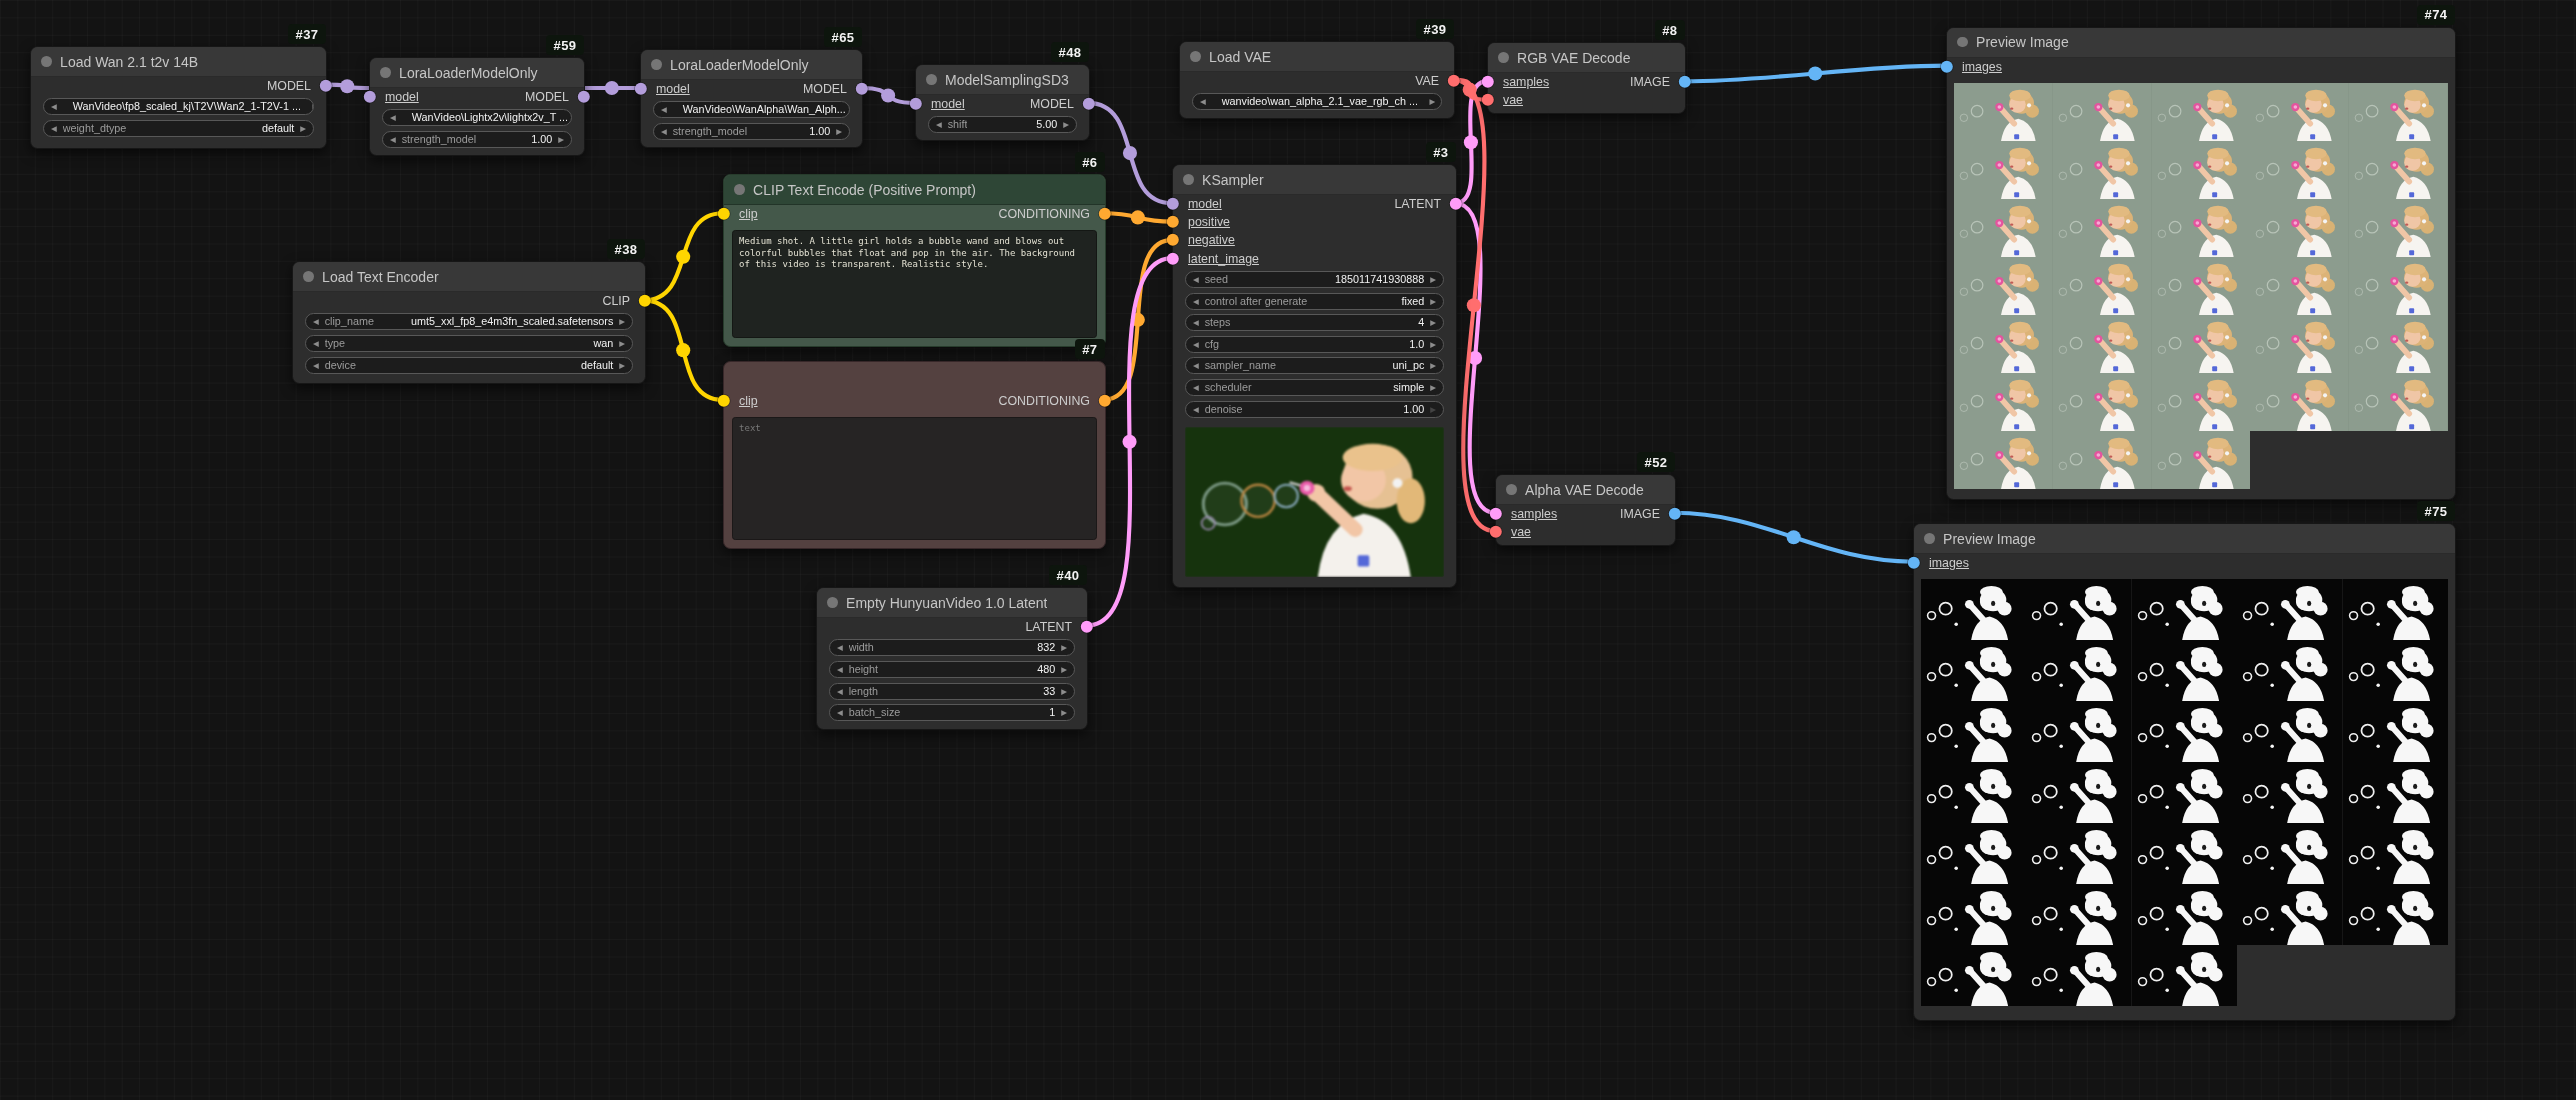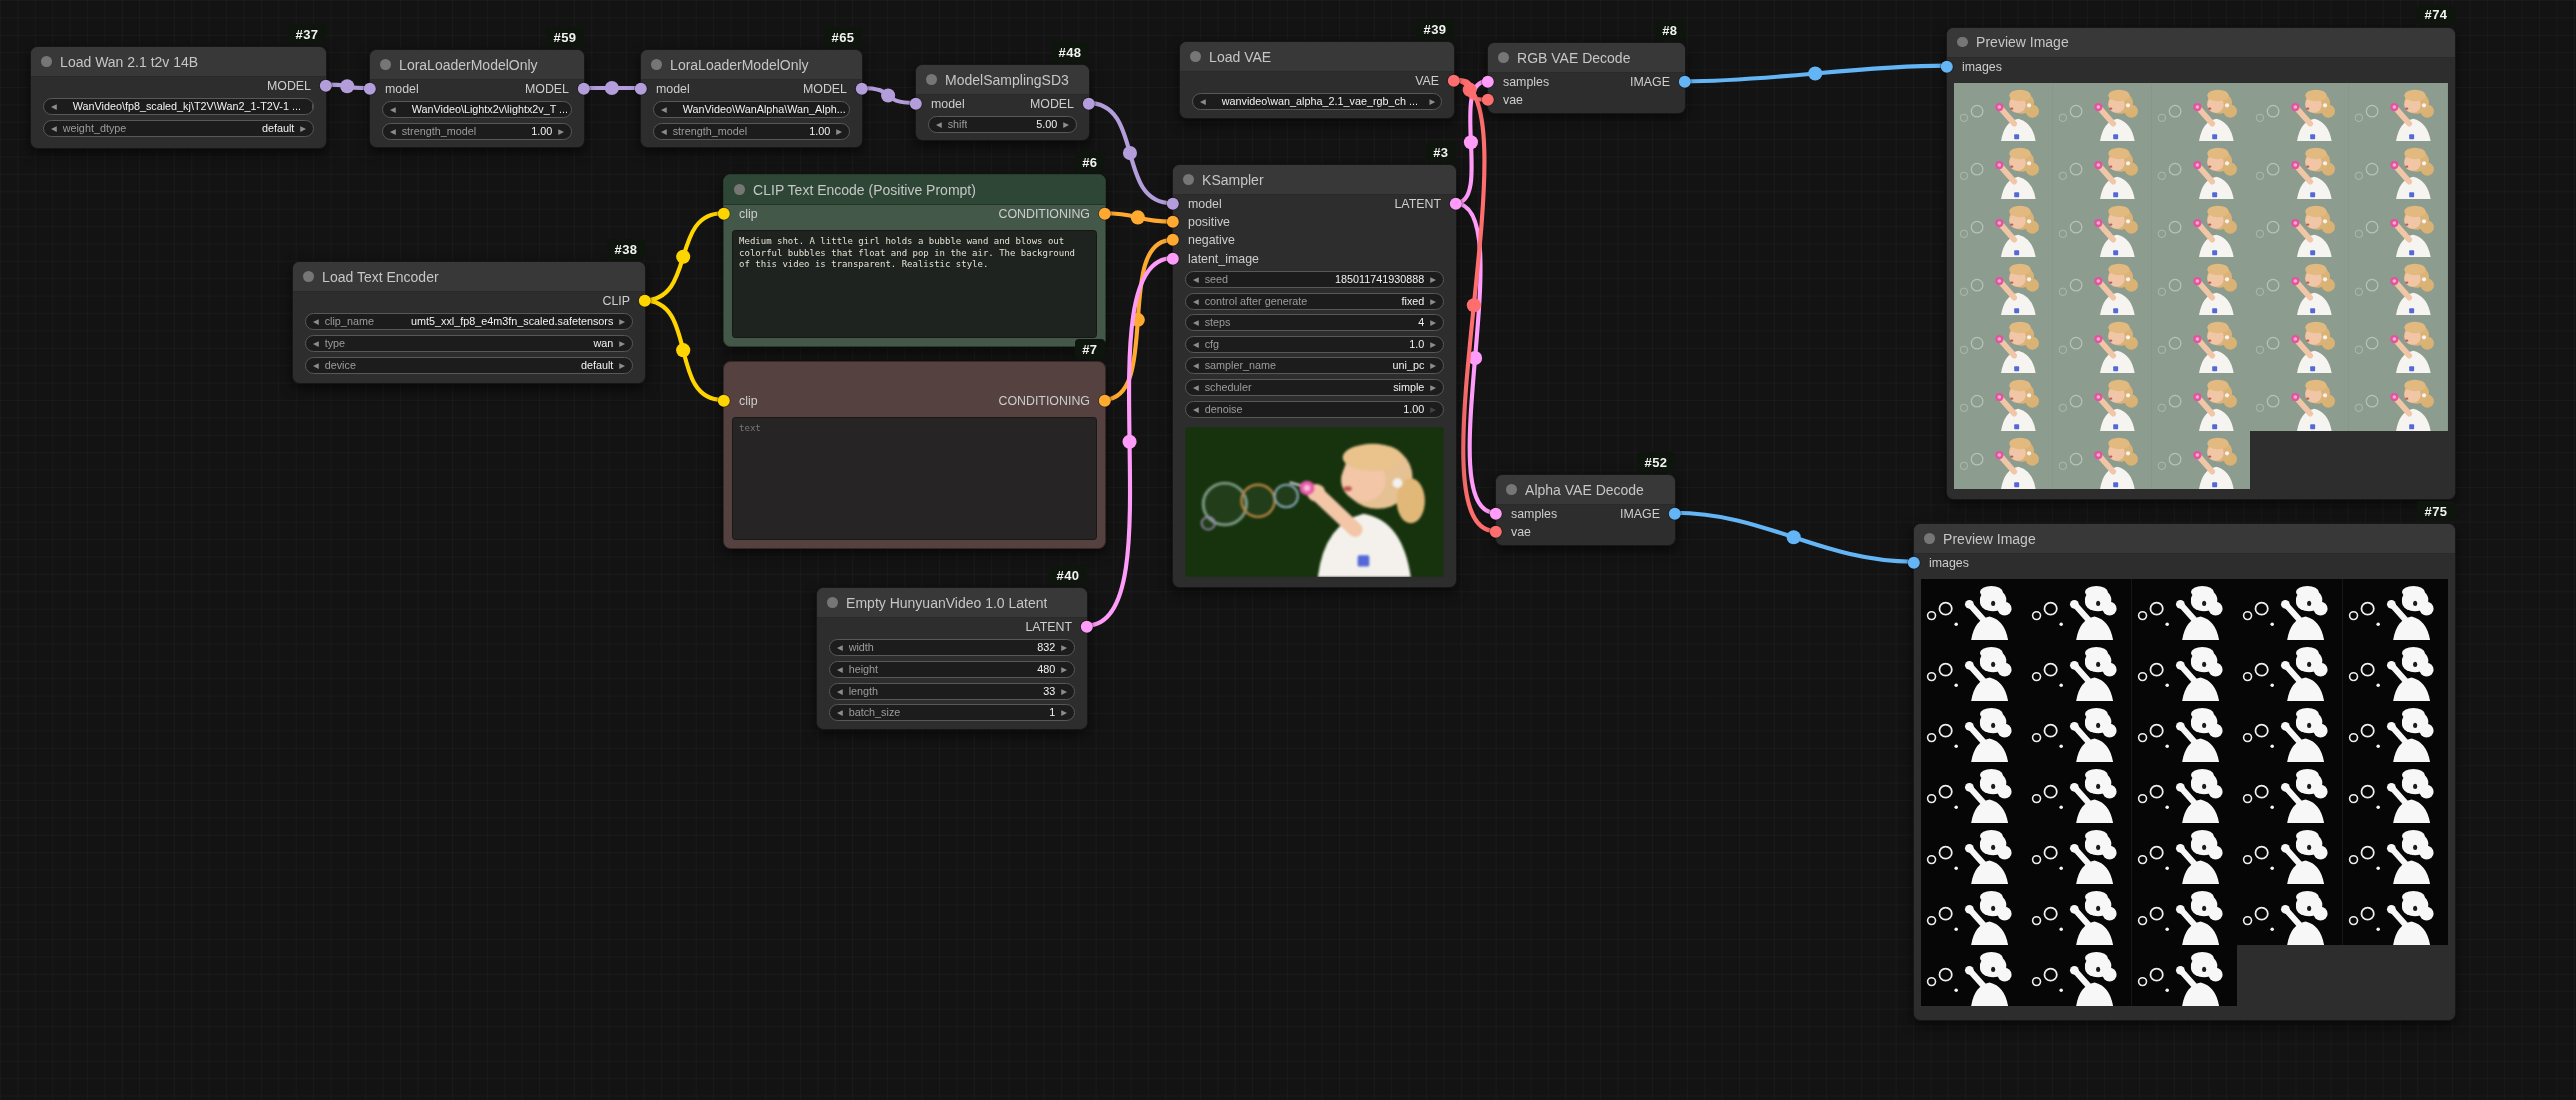--- a/index.html
+++ b/index.html
@@ -16,21 +16,21 @@
   .node .title{color:#c6c6c6;font-size:14px;white-space:nowrap;overflow:hidden;}
   .collapse-dot{flex:0 0 auto;width:10.8px;height:10.8px;border-radius:50%;background:#767676;}
   .node.green{background:#44584a;border-color:#273c2c;}
   .node.green .header{background:#2e4636;}
   .node.maroon{background:#544140;border-color:#372729;}
   .node.maroon .header{background:#402b30;}
   .badge{position:absolute;top:-23px;right:0;background:#0d150d;color:#f2f2f2;font-size:13px;
     font-weight:bold;padding:2.5px 7.5px;border-radius:4.1px;letter-spacing:0.4px;}
   .slot-row{position:absolute;left:0;right:0;height:18px;}
   .slot-label{position:absolute;top:50%;transform:translateY(-50%);font-size:12.4px;color:#cdcdcd;white-space:nowrap;}
-  .slot-label.in{left:15px;}
+  .slot-label.in{left:15px;text-decoration:underline;}
   .slot-label.out{right:15px;}
   .slot-dot{position:absolute;top:50%;width:12.4px;height:12.4px;border-radius:50%;
     transform:translate(-50%,-50%);box-shadow:0 0 0 0.8px rgba(0,0,0,.35);}
   .slot-dot.in{left:0;}
   .slot-dot.out{left:100%;}
   .widget{position:absolute;left:11.6px;right:11.6px;height:16.6px;background:#1c1c1c;
     border:0.8px solid #585858;border-radius:9px;display:flex;align-items:center;gap:5.8px;
     padding:0 7.5px;font-size:10.8px;color:#9c9c9c;box-sizing:border-box;white-space:nowrap;overflow:hidden;}
   .widget .arrow{flex:0 0 auto;font-size:7.5px;color:#8d8d8d;line-height:1;}
   .widget .arrow.disabled{opacity:.35;}
@@ -159,21 +159,21 @@
         <span class="spacer"></span>
         <span class="arrow">▶</span>
       </div>
       <div class="widget" style="top: 73px;">
         <span class="arrow">◀</span>
         <span class="wlabel">weight_dtype</span>
         <span class="wvalue">default</span>
         <span class="arrow">▶</span>
       </div>
     </div>
-    <div class="node " style="left: 369px; top: 49px; width: 214px; height: 97px;">
+    <div class="node " style="left: 369px; top: 57px; width: 214px; height: 97px;">
       <div class="badge">#59</div>
       <div class="header">
         <span class="collapse-dot"></span>
         <span class="title">LoraLoaderModelOnly</span>
       </div>
       <div class="slot-row" style="top: 30px;">
         <span class="slot-dot in" style="background: rgb(179, 157, 219);"></span>
         <span class="slot-label in">model</span>
         <span class="slot-label out">MODEL</span>
         <span class="slot-dot out" style="background: rgb(179, 157, 219);"></span>

